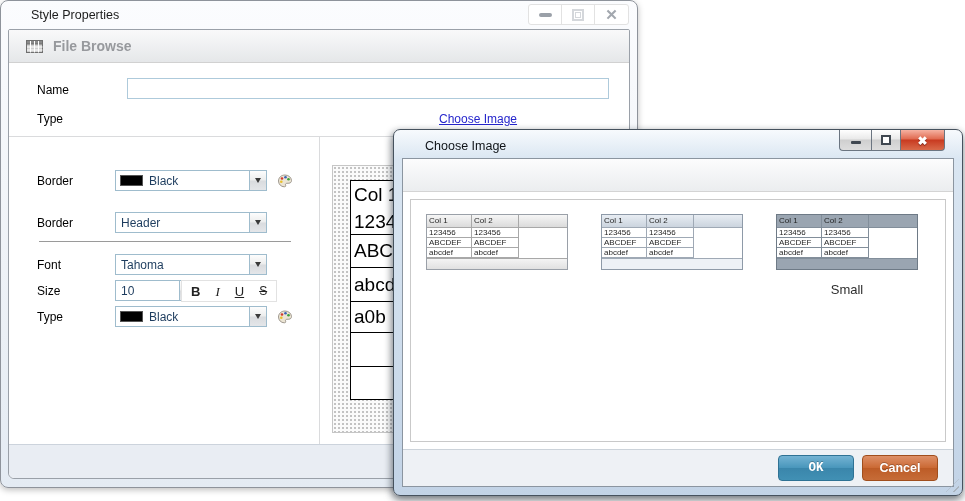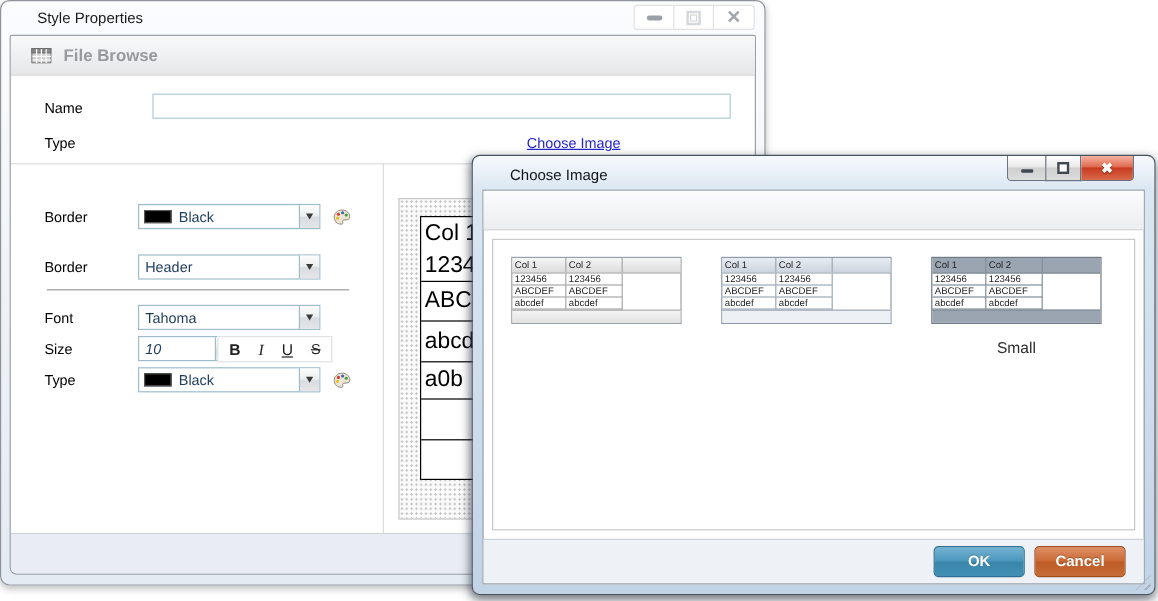--- a/index.html
+++ b/index.html
@@ -66,21 +66,21 @@
     margin-left:4px; flex:none; }
   .cb-swatch + .cb-text { padding-left:6px; }
   .cb-btn { width:17px; height:100%; border-left:1px solid #9fbccd; flex:none;
     background:linear-gradient(180deg,#fdfdfd,#eceded 48%,#d9dbde 52%,#e4e6e9);
     display:flex; align-items:center; justify-content:center; }
   .cb-arrow { width:0; height:0; border-left:3.5px solid transparent;
     border-right:3.5px solid transparent; border-top:5px solid #3a3a3a; }
   .border-combo  { left:106px; top:140px; width:152px; }
   .element-combo { left:106px; top:182px; width:152px; }
   .font-combo    { left:106px; top:224px; width:152px; }
-  .size-combo    { left:106px; top:250px; width:82px;font-style:italic; }
+  .size-combo    { left:106px; top:250px; width:82px; }
   .color-combo   { left:106px; top:276px; width:152px; }
   .sep { position:absolute; left:30px; top:211px; width:252px; border-top:1px solid #9a9a9a; }
 
   .bius { position:absolute; left:172px; top:250px; height:22px; display:flex;
     align-items:center; background:#fff; border:1px solid #e2e2e2; padding:0 9px; gap:15px; }
   .fmt { font-size:13px; color:#222; cursor:pointer; line-height:1; }
   .fmt-b { font-weight:bold; }
   .fmt-i { font-style:italic; font-family:"Liberation Serif",serif; }
   .fmt-u { text-decoration:underline; }
   .fmt-s { text-decoration:line-through; font-size:12px; }
@@ -160,21 +160,21 @@
   .mini.small .head { background:#9aa5b1; }
   .mini.small .foot { background:#9aa5b1; }
 
   .dlg-footer { flex:none; height:37px; background:#eef1f5; border-top:1px solid #ccd3da;
     display:flex; align-items:center; justify-content:flex-end; gap:8px;
     padding-right:15px; }
   .btn { height:26px; min-width:76px; border-radius:4px; color:#fff; font-weight:bold;
     font-size:12.5px; display:flex; align-items:center; justify-content:center;
     text-shadow:0 -1px 0 rgba(0,0,0,.25); cursor:pointer; padding:0 10px; }
   .btn-ok { background:linear-gradient(180deg,#74b3d3,#4a97bc 48%,#3a86ab 52%,#4190b4);
-    border:1px solid #2f7294; }
+    border:1px solid #2f7294;font-family:Liberation Mono, monospace; }
   .btn-cancel { background:linear-gradient(180deg,#de9068,#cb6a35 48%,#bd5c27 52%,#c66c38);
     border:1px solid #a04e1d; }
   .resize-grip { position:absolute; right:3px; bottom:3px; width:13px; height:13px;
     background:repeating-linear-gradient(-45deg, transparent 0 3px, #aab4bf 3px 4.5px,
       transparent 4.5px 5.5px);
     clip-path:polygon(100% 0,100% 100%,0 100%); cursor:nwse-resize; }
 </style>
 </head>
 <body>
 

